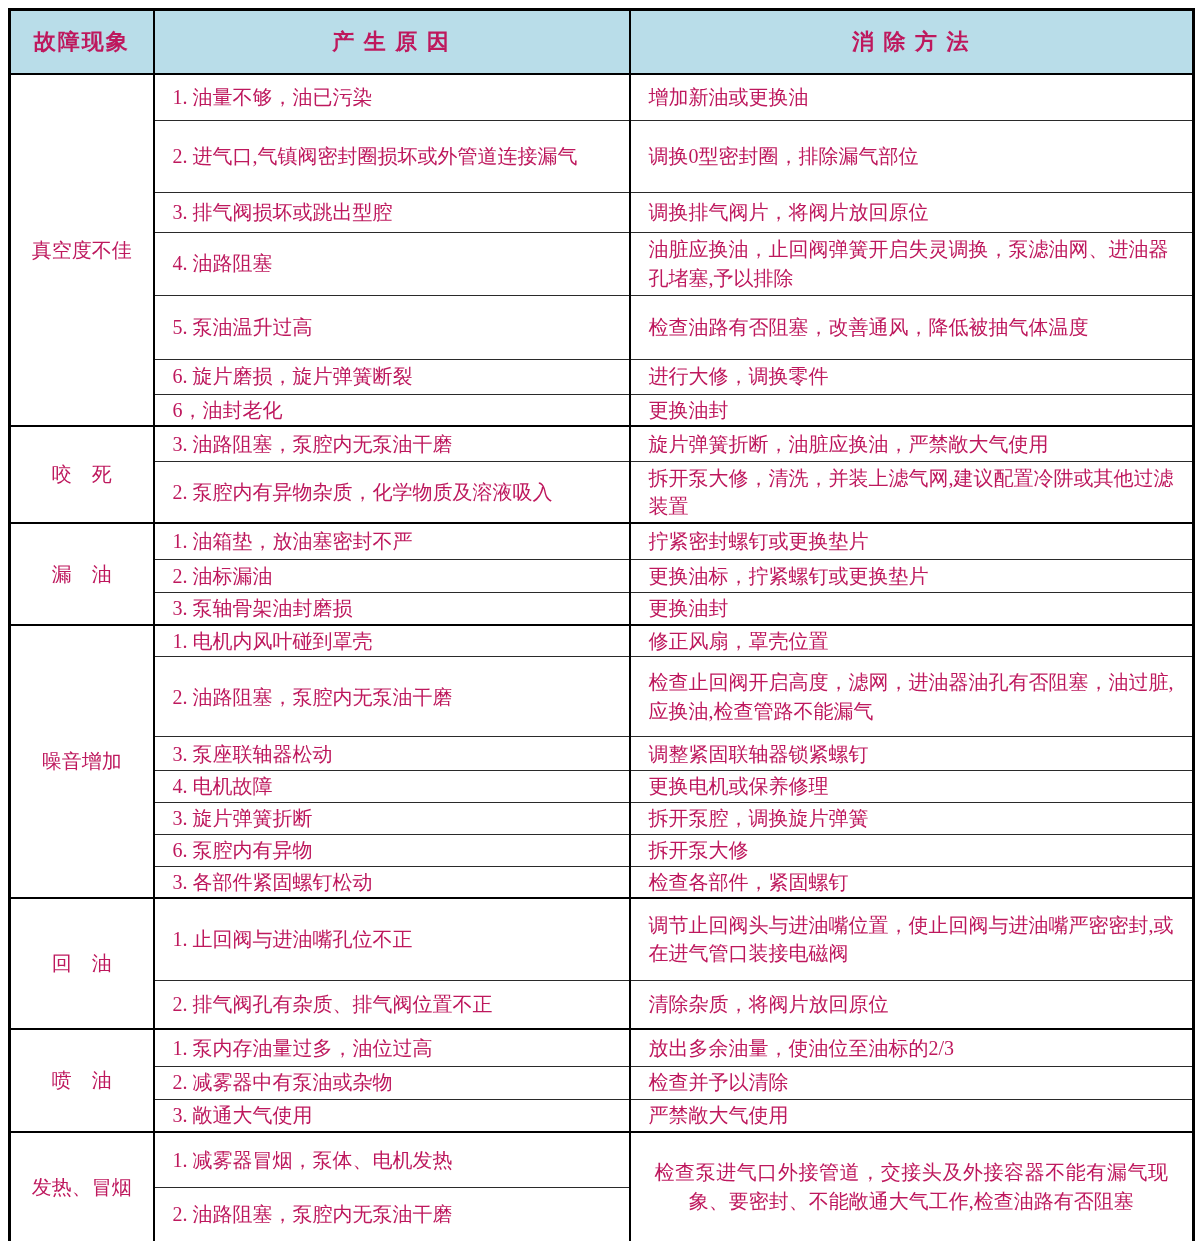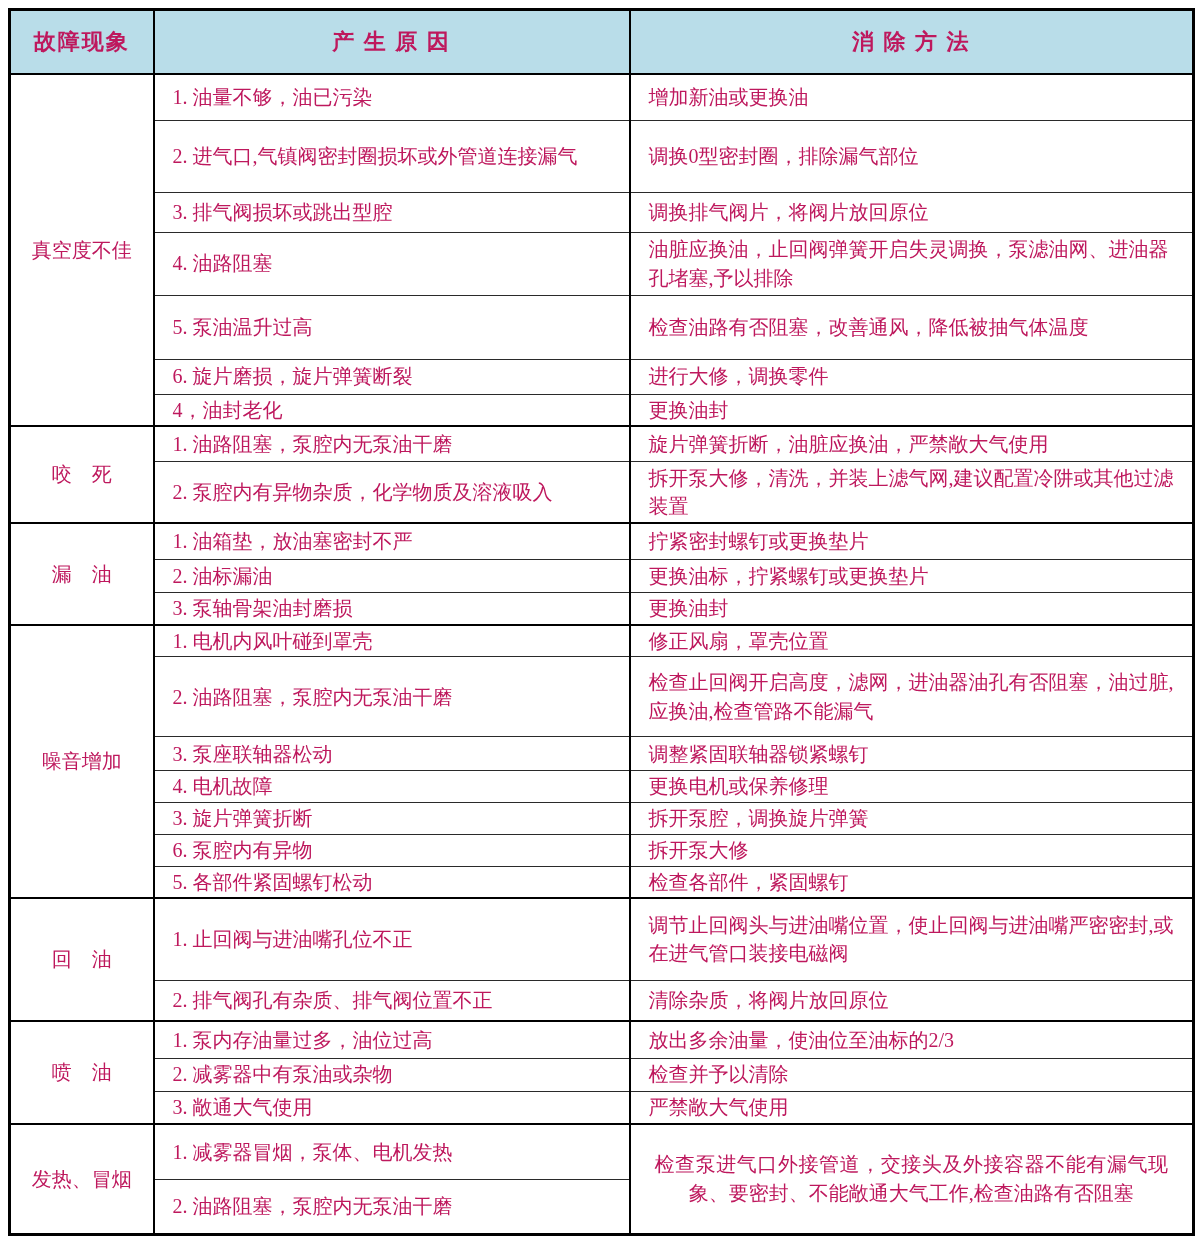--- a/index.html
+++ b/index.html
@@ -79,27 +79,27 @@
       </tr>
       <tr style="height:64px">
         <td class="cause-cell">5. 泵油温升过高</td>
         <td class="solution-cell">检查油路有否阻塞，改善通风，降低被抽气体温度</td>
       </tr>
       <tr style="height:35px">
         <td class="cause-cell">6. 旋片磨损，旋片弹簧断裂</td>
         <td class="solution-cell">进行大修，调换零件</td>
       </tr>
       <tr style="height:30px">
-        <td class="cause-cell">4，油封老化</td>
+        <td class="cause-cell">6，油封老化</td>
         <td class="solution-cell">更换油封</td>
       </tr>
 
       <tr class="group-start" style="height:36px">
         <td class="fault-cell" rowspan="2">咬　死</td>
-        <td class="cause-cell">1. 油路阻塞，泵腔内无泵油干磨</td>
+        <td class="cause-cell">3. 油路阻塞，泵腔内无泵油干磨</td>
         <td class="solution-cell">旋片弹簧折断，油脏应换油，严禁敞大气使用</td>
       </tr>
       <tr style="height:61px">
         <td class="cause-cell">2. 泵腔内有异物杂质，化学物质及溶液吸入</td>
         <td class="solution-cell">拆开泵大修，清洗，并装上滤气网,建议配置冷阱或其他过滤装置</td>
       </tr>
 
       <tr class="group-start" style="height:37px">
         <td class="fault-cell" rowspan="3">漏　油</td>
         <td class="cause-cell">1. 油箱垫，放油塞密封不严</td>
@@ -133,30 +133,30 @@
       </tr>
       <tr style="height:32px">
         <td class="cause-cell">3. 旋片弹簧折断</td>
         <td class="solution-cell">拆开泵腔，调换旋片弹簧</td>
       </tr>
       <tr style="height:32px">
         <td class="cause-cell">6. 泵腔内有异物</td>
         <td class="solution-cell">拆开泵大修</td>
       </tr>
       <tr style="height:31px">
-        <td class="cause-cell">5. 各部件紧固螺钉松动</td>
+        <td class="cause-cell">3. 各部件紧固螺钉松动</td>
         <td class="solution-cell">检查各部件，紧固螺钉</td>
       </tr>
 
       <tr class="group-start" style="height:82px">
         <td class="fault-cell" rowspan="2">回　油</td>
         <td class="cause-cell">1. 止回阀与进油嘴孔位不正</td>
         <td class="solution-cell">调节止回阀头与进油嘴位置，使止回阀与进油嘴严密密封,或在进气管口装接电磁阀</td>
       </tr>
-      <tr style="height:41px">
+      <tr style="height:49px">
         <td class="cause-cell">2. 排气阀孔有杂质、排气阀位置不正</td>
         <td class="solution-cell">清除杂质，将阀片放回原位</td>
       </tr>
 
       <tr class="group-start" style="height:37px">
         <td class="fault-cell" rowspan="3">喷　油</td>
         <td class="cause-cell">1. 泵内存油量过多，油位过高</td>
         <td class="solution-cell">放出多余油量，使油位至油标的2/3</td>
       </tr>
       <tr style="height:33px">

